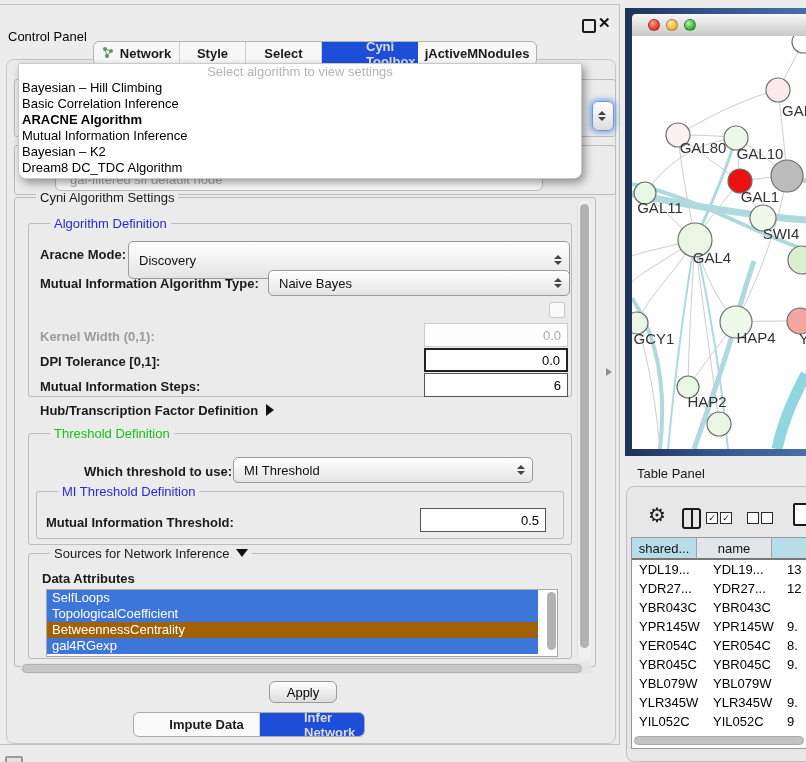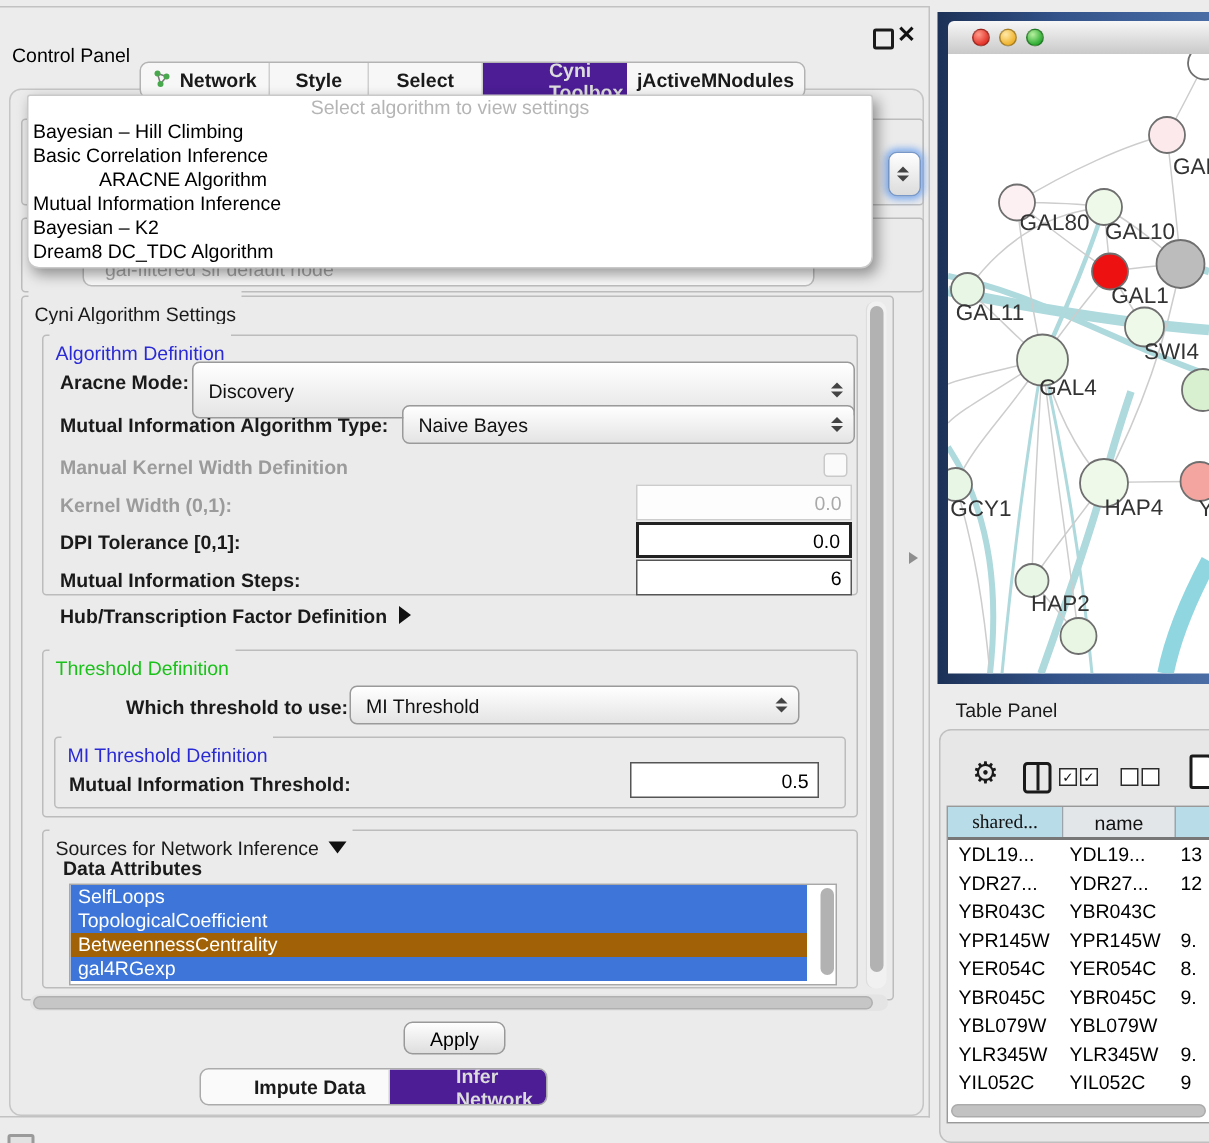--- a/index.html
+++ b/index.html
@@ -9,37 +9,37 @@
   
   .cp-window{left:0;top:4px;width:620px;height:741px;border:1px solid #c2c2c2;border-left:none;background:#ececec;box-sizing:border-box;}
   .cp-title{left:8px;top:12px;font-size:13px;color:#000;margin-top:12px;}
   .cp-float{left:582px;top:14px;width:10px;height:10px;border:2px solid #1a1a1a;border-radius:2px;}
   .cp-close{left:598px;top:9px;font-size:15px;font-weight:700;color:#111;}
   .cp-body{left:6px;top:54px;width:608px;height:683px;border:1px solid #c6c6c6;border-radius:8px;background:#ebebeb;}
   
   .tabbar{left:93px;top:36px;height:23px;display:flex;border:1px solid #b3b3b3;border-radius:6px;overflow:hidden;background:#f7f7f7;z-index:5;}
   .tab{display:flex;align-items:center;justify-content:center;font-weight:700;font-size:13px;color:#1a1a1a;border-right:1px solid #cfcfcf;padding:0 2px;box-sizing:border-box;}
   .tab:last-child{border-right:none;}
-  .tab.sel{background:#4c1d95;color:#dcdcdc;border-right:none;padding-left:44px;}
+  .tab.sel{background:#1d4ed8;color:#dcdcdc;border-right:none;padding-left:44px;}
   .tabicon{margin-right:5px;display:inline-block;}
   
   .groupbox{border:1px solid #bcbcbc;border-radius:3px;}
-  .legend{position:absolute;top:-8px;left:4px;background:#ebebeb;padding:12px 4px;font-size:13px;}
+  .legend{position:absolute;top:-8px;left:21px;background:#ebebeb;padding:0 4px;font-size:13px;}
   .combo{border:1px solid #9a9a9a;border-radius:5px;background:linear-gradient(#ffffff,#e4e4e4);display:flex;align-items:center;padding-left:10px;font-size:13px;color:#111;box-sizing:border-box;}
   .arrows{position:absolute;right:7px;top:50%;transform:translateY(-50%);display:flex;flex-direction:column;gap:2px;}
   .arr-up{width:0;height:0;border-left:4px solid transparent;border-right:4px solid transparent;border-bottom:4px solid #444;}
   .arr-dn{width:0;height:0;border-left:4px solid transparent;border-right:4px solid transparent;border-top:4px solid #444;}
   .combo-stub{left:592px;top:96px;width:20px;height:28px;border:1px solid #7798c8;border-radius:6px;background:linear-gradient(#fff,#dcdcdc);box-shadow:0 0 5px 2px rgba(90,150,240,.75);z-index:3;}
   .bg-combo{left:55px;top:156px;width:488px;height:30px;border:1px solid #bdbdbd;border-radius:6px;background:#fbfbfb;color:#a9a9a9;display:flex;align-items:flex-end;padding:0 0 3px 14px;box-sizing:border-box;z-index:2;}
   
   .dropdown{left:18px;top:58px;width:562px;height:114px;background:#fff;border:1px solid #c9c9c9;border-radius:2px 2px 8px 8px;box-shadow:3px 4px 9px rgba(0,0,0,.38);z-index:10;}
   .dd-ph{height:16px;line-height:16px;text-align:center;color:#b5b5b5;font-size:13px;}
   .dd-list{list-style:none;margin:0;padding:0;}
   .dd-list li{height:16px;line-height:16px;padding-left:3px;font-size:13px;color:#000;white-space:nowrap;}
-  .dd-list li.b{font-weight:400;margin-left:44px;}
+  .dd-list li.b{font-weight:700;}
   
   .lbl{font-weight:700;color:#1a1a1a;white-space:nowrap;}
   .lbl.dis{color:#9b9b9b;}
   .numfield{position:absolute;text-align:right;font-family:"Liberation Sans",sans-serif;font-size:13px;padding:0 6px;background:#fff;box-sizing:border-box;outline:none;}
   .scroll-v{left:577px;top:196px;width:13px;height:458px;background:#f1f1f1;border-left:1px solid #ddd;border-radius:6px;}
   .scroll-v .thumb{position:absolute;left:2px;top:3px;width:9px;height:444px;background:#b2b2b2;border-radius:5px;}
   .attr-list{list-style:none;margin:0;padding:0;}
   .attr-list li{height:16px;line-height:16px;padding-left:5px;background:#3d76d8;color:#fff;font-size:13px;width:486px;}
   .hscroll{left:20px;top:658px;width:572px;height:11px;background:#e4e4e4;border-radius:6px;}
   .hscroll .thumb{position:absolute;left:2px;top:1px;height:9px;width:560px;background:#c6c6c6;border:1px solid #b0b0b0;border-radius:5px;box-sizing:border-box;}
@@ -158,21 +158,20 @@
         </span>
     </div>
     <span class="abs lbl" style="left:40px;top:271px;">Mutual Information Algorithm Type:</span>
     <div class="abs combo" style="left:268px;top:265px;width:302px;height:26px;">
       <span>Naive Bayes</span>
       <span class="arrows">
           <span class="arr-up"></span>
           <span class="arr-dn"></span>
         </span>
     </div>
-    <span class="abs lbl dis" style="left:40px;top:299px;">Manual Kernel Width Definition</span>
     <span class="abs" style="left:549px;top:297px;width:14px;height:14px;border:1px solid #c9c9c9;border-radius:3px;background:#fafafa;"></span>
     <span class="abs lbl dis" style="left:40px;top:324px;">Kernel Width (0,1):</span>
     <input class="numfield" style="left: 424px; top: 318px; width: 144px; height: 24px; border: 1px solid rgb(204, 204, 204); color: rgb(169, 169, 169); background: rgb(253, 253, 253);" readonly="" value="0.0">
     <span class="abs lbl" style="left:40px;top:349px;">DPI Tolerance [0,1]:</span>
     <input class="numfield" style="left: 424px; top: 343px; width: 144px; height: 24px; border: 2px solid rgb(34, 34, 34);" readonly="" value="0.0">
     <span class="abs lbl" style="left:40px;top:374px;">Mutual Information Steps:</span>
     <input class="numfield" style="left: 424px; top: 368px; width: 144px; height: 24px; border: 1px solid rgb(85, 85, 85);" readonly="" value="6">
 
     <span class="abs lbl" style="left:40px;top:398px;"><span>Hub/Transcription Factor Definition</span><span class="tri-right"></span></span>
 
@@ -308,21 +307,21 @@
   <span class="abs tool-gear">⚙</span>
   <span class="abs tool-split"></span>
   <span class="cbx" style="left:706px;top:512px;">✓</span>
   <span class="cbx" style="left:720px;top:512px;">✓</span>
   <span class="cbx" style="left:747px;top:512px;"></span>
   <span class="cbx" style="left:761px;top:512px;"></span>
   <span class="abs tool-doc"></span>
 
   <div class="abs tp-inner">
     <div class="thead">
-      <div class="th" style="width:77px;background:#b9dce9;font-family:Liberation Serif, serif;">shared...</div>
+      <div class="th" style="width:65px;background:#b9dce9;">shared...</div>
       <div class="th" style="width:75px;background:#e2e6e8;">name</div>
       <div class="th" style="width:48px;background:#b9dce9;border-right:none;"></div>
     </div>
     <div style="position:absolute;left:0;top:22px;width:100%;">
         <div class="trow">
           <div class="tcell c0">YDL19...</div>
           <div class="tcell c1">YDL19...</div>
           <div class="tcell c2">13</div>
         </div>
         <div class="trow">

